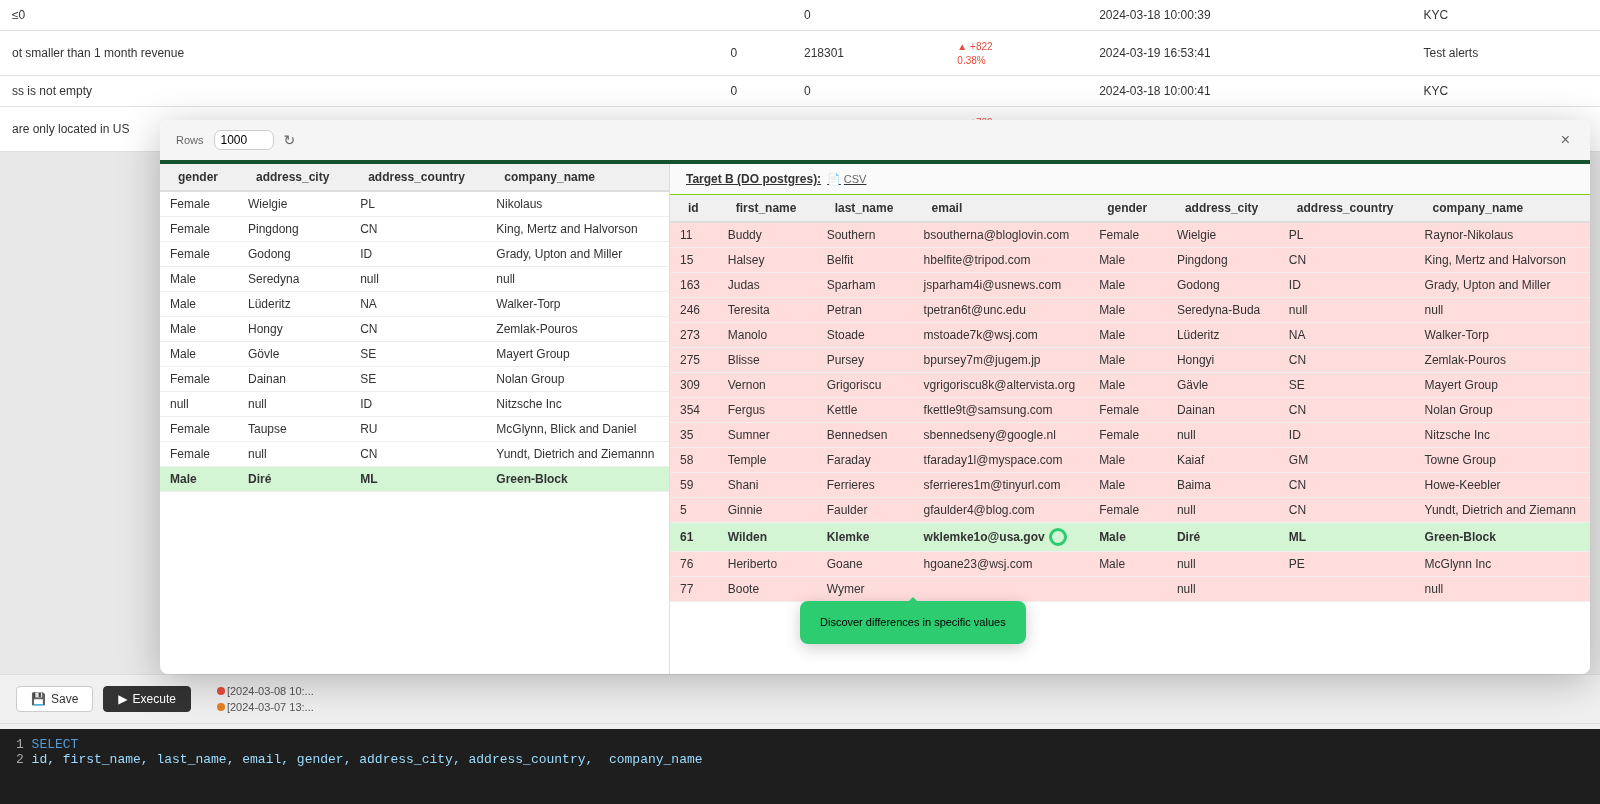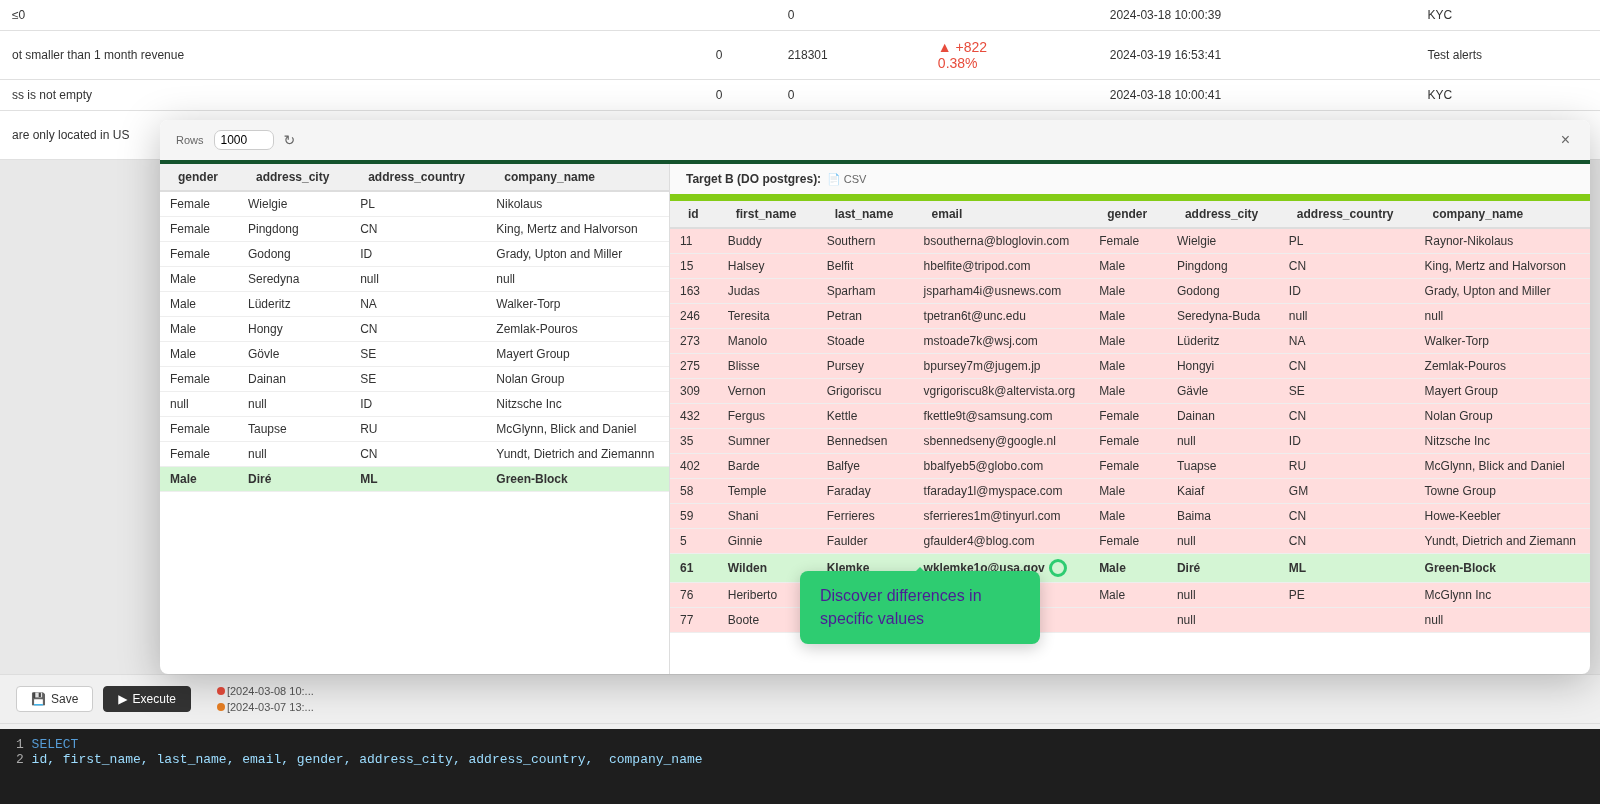--- a/index.html
+++ b/index.html
@@ -23,21 +23,21 @@
     }
     .bg-table td, .bg-table th {
       padding: 8px 12px;
       border-bottom: 1px solid #e0e0e0;
       font-size: 12px;
       color: #333;
       white-space: nowrap;
     }
     .bg-table .metric-col { color: #333; min-width: 300px; }
     .bg-row { background: #fff; }
-    .trend-up { color: #e74c3c; font-size: 14px; }
+    .trend-up { color: #e74c3c; font-size: 10px; }
 
     
     .modal {
       position: absolute;
       top: 120px;
       left: 160px;
       right: 10px;
       background: #fff;
       border-radius: 8px;
       box-shadow: 0 8px 40px rgba(0,0,0,0.25);
@@ -101,25 +101,26 @@
       overflow-y: auto;
       overflow-x: auto;
       display: flex;
       flex-direction: column;
     }
 
     .right-pane-header {
       padding: 8px 16px;
       font-size: 12px;
       color: #333;
-      border-bottom: 7px solid #84cc16;
+      border-bottom: 1px solid #84cc16;
       background: #fafafa;
       display: flex;
       align-items: center;
       gap: 6px;
+      text-decoration: underline;
     }
     .right-pane-header .csv-link {
       color: #666;
       font-size: 11px;
       cursor: pointer;
       display: flex;
       align-items: center;
       gap: 3px;
     }
 
@@ -227,25 +228,25 @@
       color: #ccc;
     }
     .sql-keyword { color: #569cd6; }
 
     
     .tooltip-bubble {
       position: absolute;
       bottom: 160px;
       left: 800px;
       background: #2ecc71;
-      color: #4c1d95;
+      color: #000000;
       border-radius: 8px;
       padding: 14px 20px;
       max-width: 240px;
-      font-size: 16px;
+      font-size: 11px;
       font-weight: 500;
       z-index: 50;
       box-shadow: 0 4px 16px rgba(0,0,0,0.2);
       line-height: 1.4;
     }
     .tooltip-bubble::before {
       content: '';
       position: absolute;
       top: -10px;
       left: 50%;
@@ -500,48 +501,38 @@
                 <td>309</td>
                 <td>Vernon</td>
                 <td>Grigoriscu</td>
                 <td>vgrigoriscu8k@altervista.org</td>
                 <td>Male</td>
                 <td>Gävle</td>
                 <td>SE</td>
                 <td>Mayert Group</td>
               </tr>
               <tr class="row-pink">
-                <td>432</td>
+                <td>354</td>
                 <td>Fergus</td>
                 <td>Kettle</td>
                 <td>fkettle9t@samsung.com</td>
                 <td>Female</td>
                 <td>Dainan</td>
                 <td>CN</td>
                 <td>Nolan Group</td>
               </tr>
               <tr class="row-pink">
                 <td>35</td>
                 <td>Sumner</td>
                 <td>Bennedsen</td>
                 <td>sbennedseny@google.nl</td>
                 <td>Female</td>
                 <td>null</td>
                 <td>ID</td>
                 <td>Nitzsche Inc</td>
-              </tr>
-              <tr class="row-pink">
-                <td>402</td>
-                <td>Barde</td>
-                <td>Balfye</td>
-                <td>bbalfyeb5@globo.com</td>
-                <td>Female</td>
-                <td>Tuapse</td>
-                <td>RU</td>
-                <td>McGlynn, Blick and Daniel</td>
               </tr>
               <tr class="row-pink">
                 <td>58</td>
                 <td>Temple</td>
                 <td>Faraday</td>
                 <td>tfaraday1l@myspace.com</td>
                 <td>Male</td>
                 <td>Kaiaf</td>
                 <td>GM</td>
                 <td>Towne Group</td>

